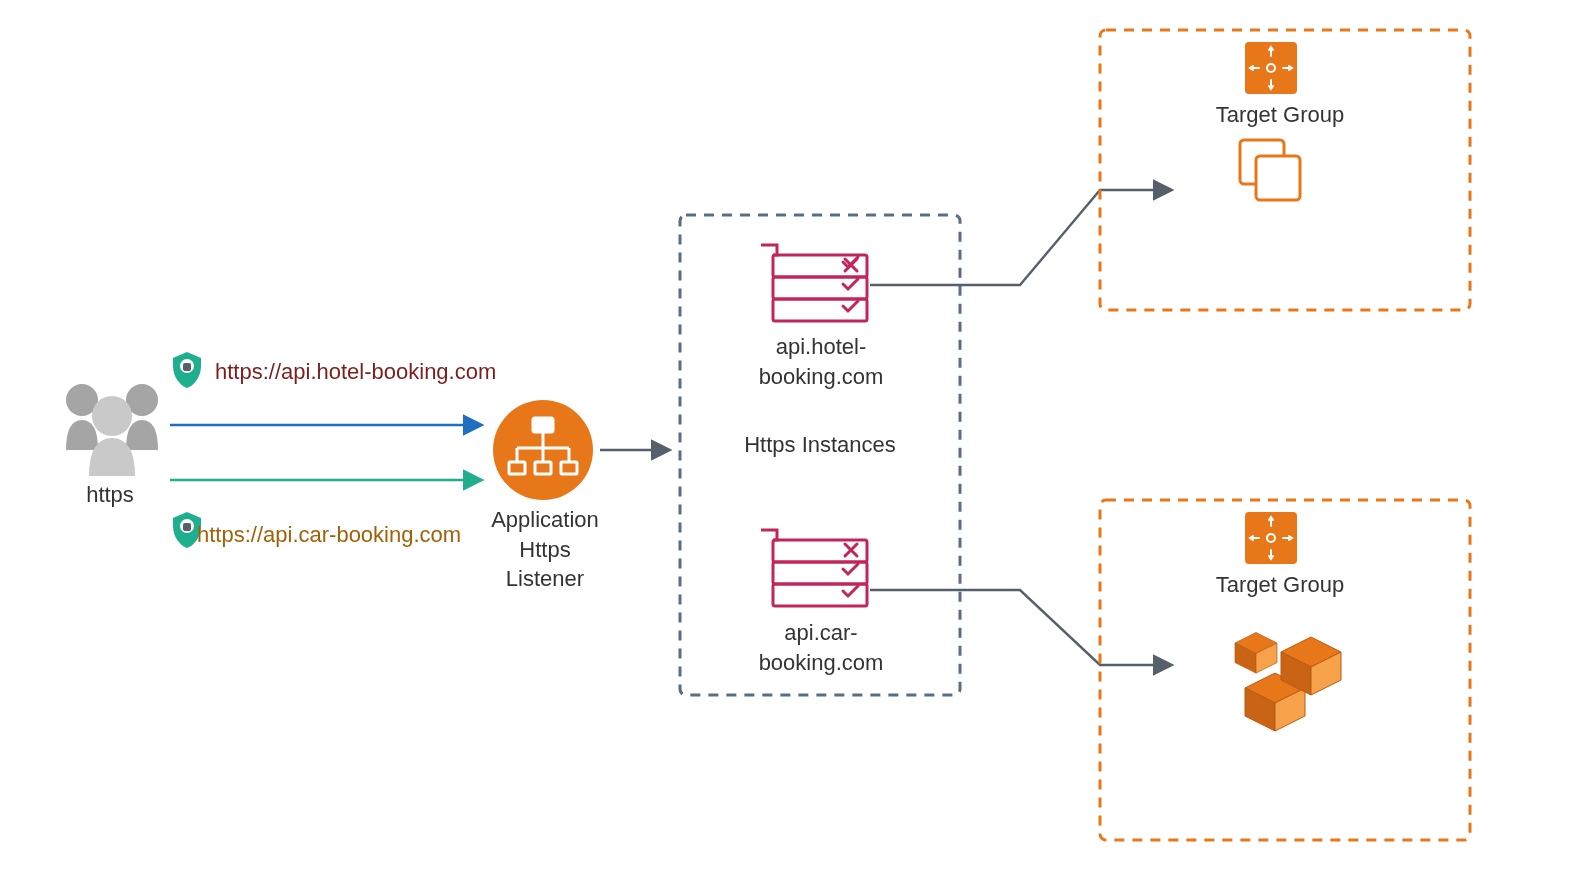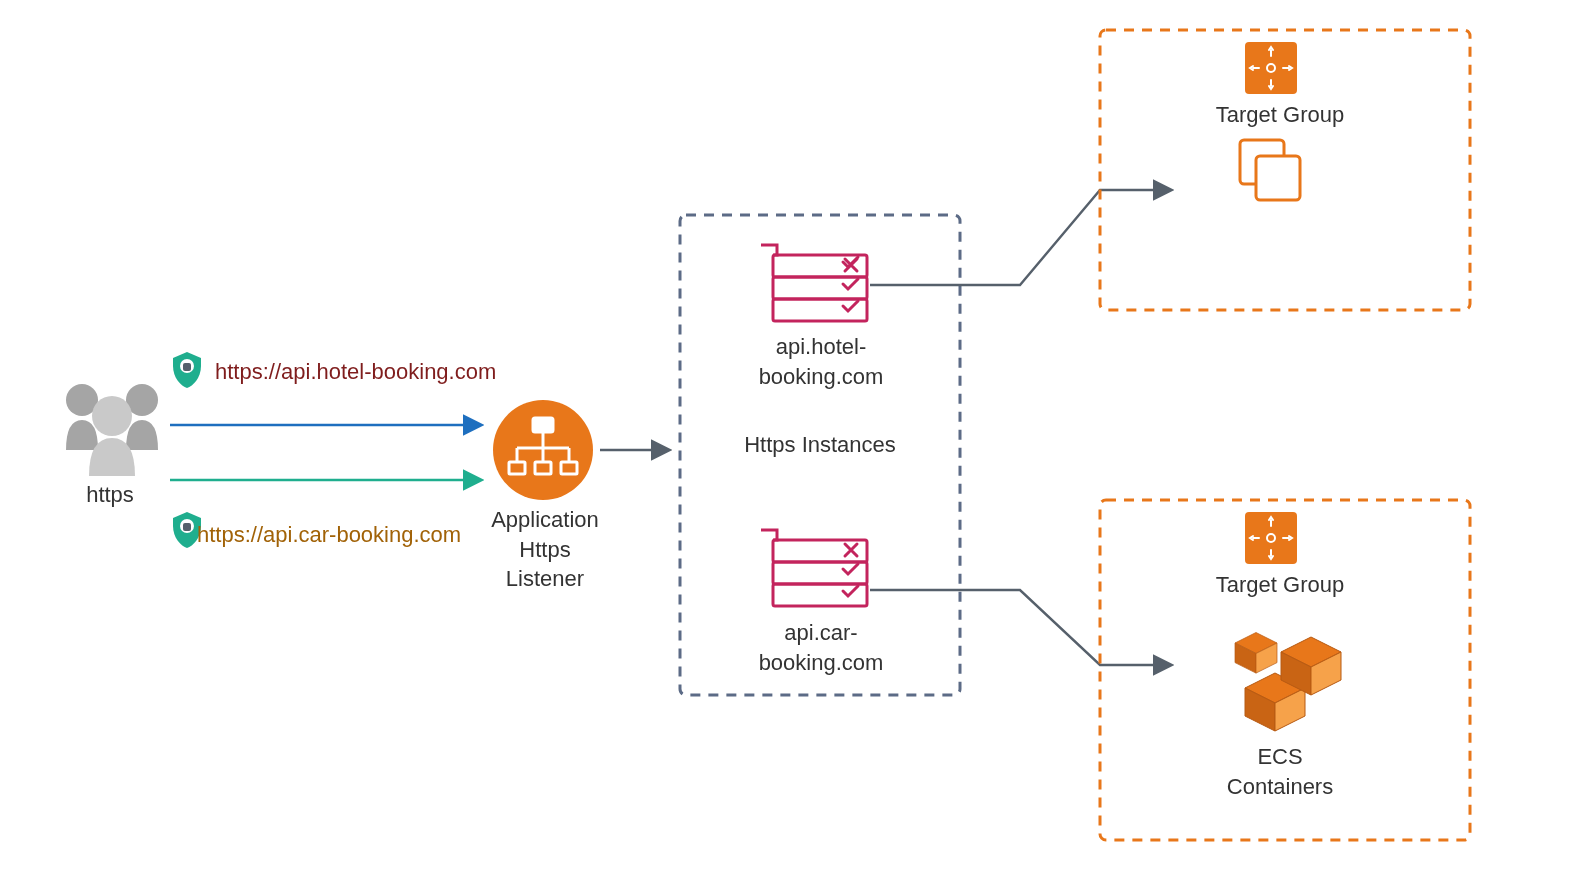--- a/index.html
+++ b/index.html
@@ -151,18 +151,14 @@
     <span>Listener</span>
   </div>
 
   <div class="label" style="left:726px;top:332px;width:190px">api.hotel-booking.com</div>
   <div class="label" style="left:700px;top:430px;width:240px">Https Instances</div>
   <div class="label" style="left:726px;top:618px;width:190px">api.car-booking.com</div>
 
   <div class="label" style="left:1200px;top:100px;width:160px">Target Group</div>
 
   <div class="label" style="left:1200px;top:570px;width:160px">Target Group</div>
-  <div class="label" style="left:1200px;top:742px;width:160px">
-    <span>ECS</span><br>
-    <span>Containers</span>
-  </div>
 
 </div>
 
 </body></html>

